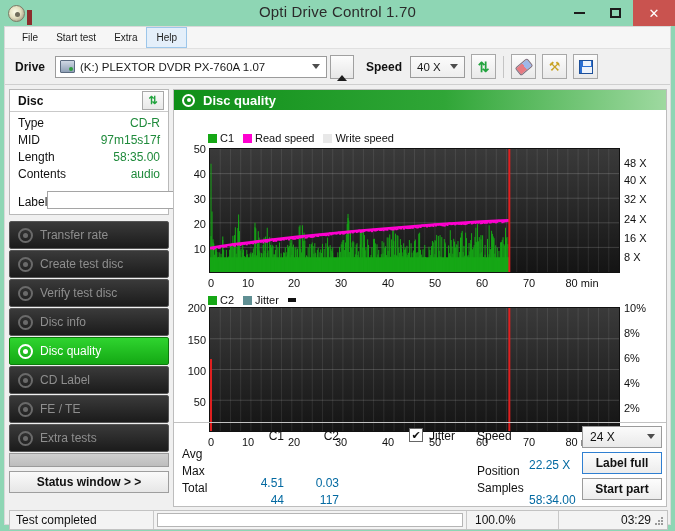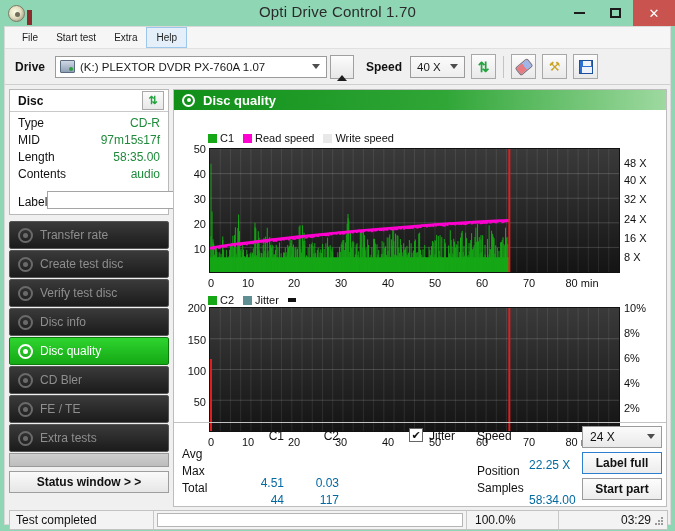--- a/index.html
+++ b/index.html
@@ -369,21 +369,21 @@
         <div class="nav-btn">
           <span class="nav-ico"></span>
           <span>Disc info</span>
         </div>
         <div class="nav-btn selected">
           <span class="nav-ico"></span>
           <span>Disc quality</span>
         </div>
         <div class="nav-btn">
           <span class="nav-ico"></span>
-          <span>CD Bler</span>
+          <span>CD Label</span>
         </div>
         <div class="nav-btn">
           <span class="nav-ico"></span>
           <span>FE / TE</span>
         </div>
         <div class="nav-btn">
           <span class="nav-ico"></span>
           <span>Extra tests</span>
         </div>
         <div class="nav-filler"></div>

